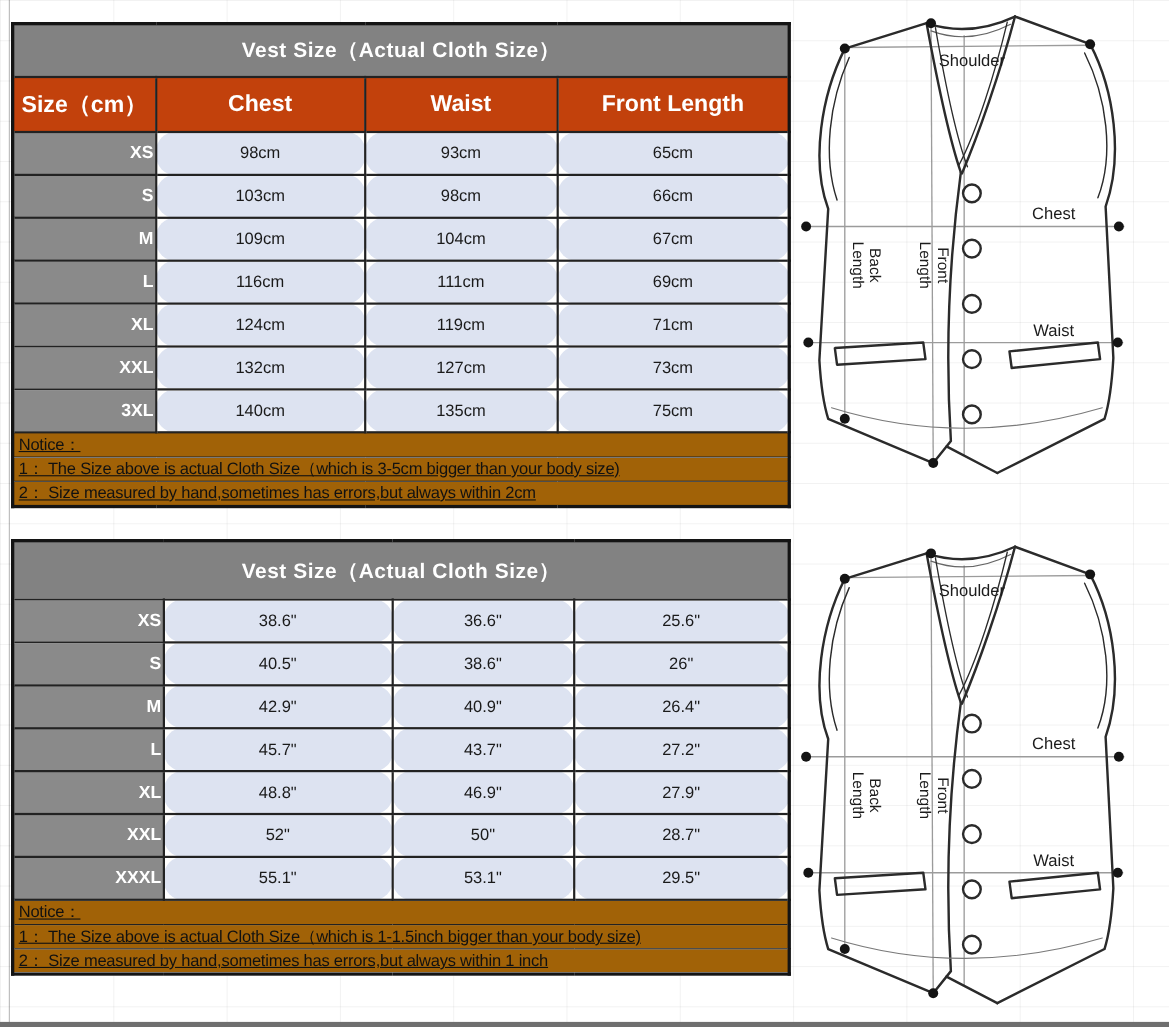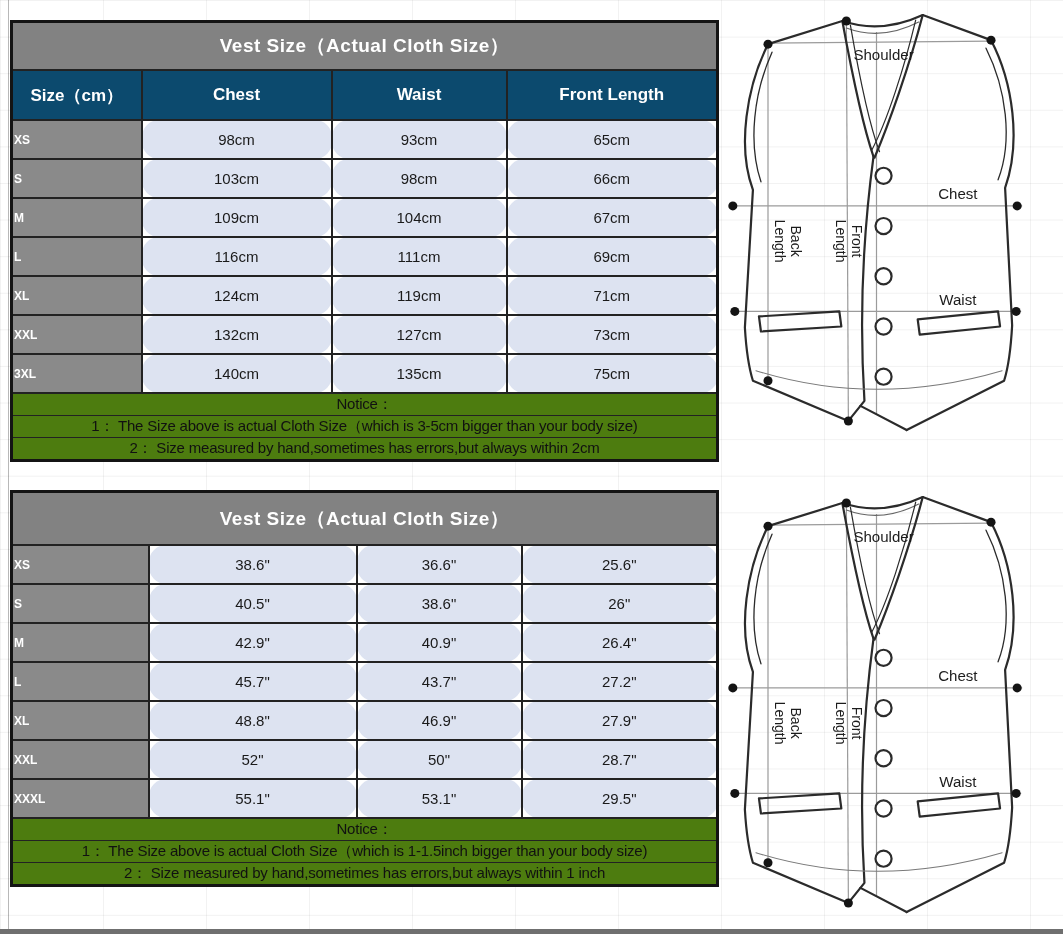--- a/index.html
+++ b/index.html
@@ -21,34 +21,34 @@
   .t-cm{left:10px;top:20px;width:706px;}
   .t-inch{left:10px;top:490px;width:706px;}
   .size-table td{border:2px solid #222;overflow:hidden;white-space:nowrap;}
 
   td.title{
     height:44px;background:#828282;color:#fff;font-weight:bold;
     font-size:19px;text-align:center;letter-spacing:0.5px;
   }
   .t-inch td.title{height:49px;}
   td.head{
-    height:46px;background:#0c4a6e;color:#fff;font-weight:bold;
-    font-size:17px;text-align:center;
+    height:46px;background:#c2410c;color:#fff;font-weight:bold;
+    font-size:21px;text-align:center;
   }
   .t-inch td.head{height:48px;}
   td.size{
     height:35px;background:#8a8a8a;color:#fff;font-weight:bold;
-    font-size:12px;text-align:left;
+    font-size:16px;text-align:right;
   }
   td.val{
     background:#dde3f1;color:#1a1a1a;font-size:15px;text-align:center;border-radius:17px;
   }
   tr.notice-row td{
-    height:16px;background:#4d7c0f;color:#111;font-size:15px;text-align:center;
-    padding:1px 4px;border-width:1.5px;letter-spacing:-0.2px;
+    height:16px;background:#a16207;color:#111;font-size:15px;text-align:left;
+    padding:1px 4px;border-width:1.5px;letter-spacing:-0.2px;text-decoration:underline;
   }
 
   svg.vest{position:absolute;}
   .vest-1{left:722px;top:8px;}
   .vest-2{left:722px;top:490px;}
   svg.vest text{font-family:"Liberation Sans",sans-serif;}
 </style>
 </head>
 <body>
 

